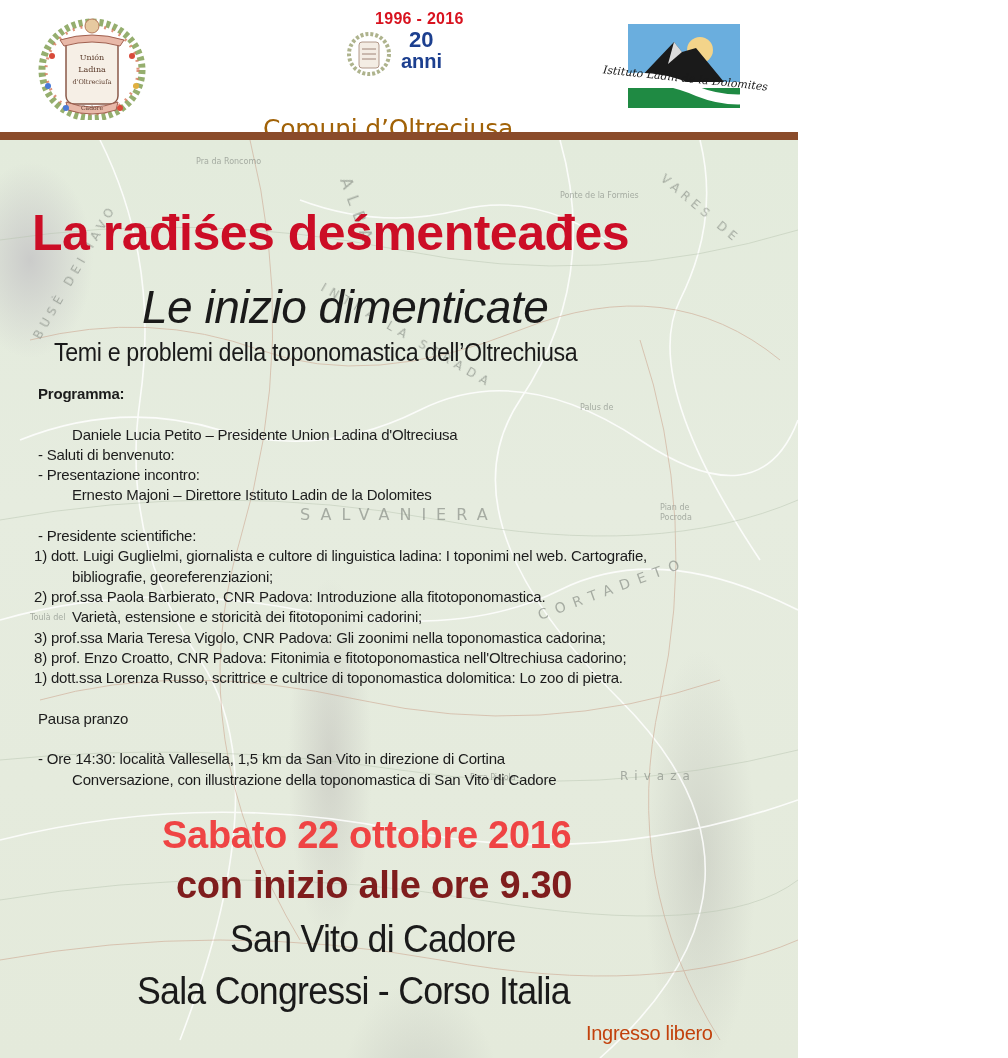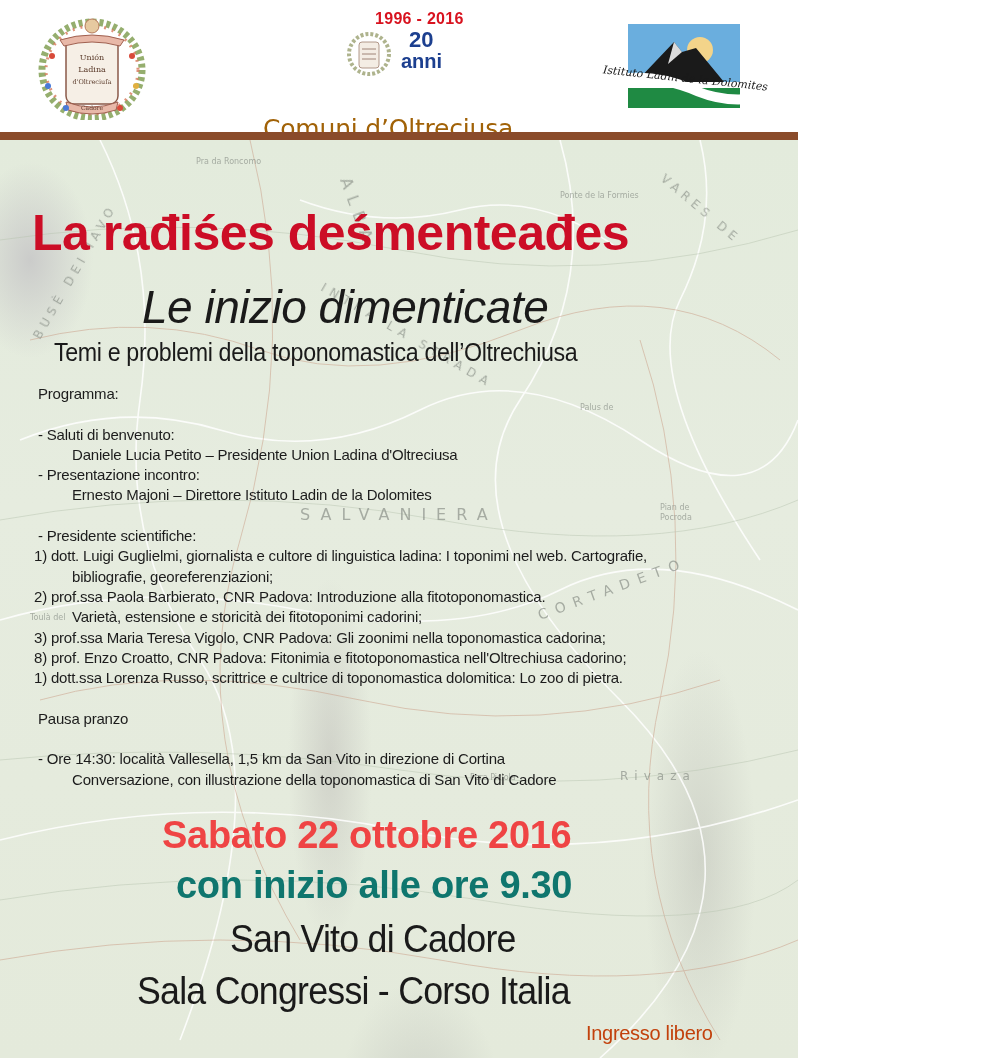--- a/index.html
+++ b/index.html
@@ -23,26 +23,26 @@
   .anniv .twenty { position:absolute; left:64px; top:19px; font:bold 22px "Liberation Sans", sans-serif; color:#1c3f8f; line-height:22px; }
   .anniv .anni { position:absolute; left:56px; top:40px; font:bold 20px "Liberation Sans", sans-serif; color:#1c3f8f; line-height:22px; }
   .comuni { position:absolute; left:263px; top:86px; font:28px "DejaVu Sans", sans-serif; font-size:25px; color:#a16207; white-space:nowrap; letter-spacing:-0.2px;margin-top:28px; }
   .logo-right { position:absolute; left:596px; top:18px; width:182px; height:92px; }
   .text { position:absolute; white-space:nowrap; }
   .title-ladin { left:32px; top:204px; font:bold 50px "Liberation Sans", sans-serif; color:#cc0d26; letter-spacing:-0.5px; }
   .title-it { left:142px; top:280px; font:italic 46px "Liberation Sans", sans-serif; color:#1a1a1a; letter-spacing:-0.5px; }
   .subtitle { left:54px; top:338px; font:25px "Liberation Sans", sans-serif; color:#1a1a1a; letter-spacing:-0.4px; transform:scaleX(0.93); transform-origin:left; }
   .prog { position:absolute; left:38px; top:384px; font:15px "Liberation Sans", sans-serif; color:#1c1c1c; line-height:20.3px; letter-spacing:-0.2px; }
   .prog .line { white-space:nowrap; height:20.3px; }
-  .prog .bold { font-weight:normal; }
+  .prog .bold { font-weight:bold; }
   .prog .indent { padding-left:34px; }
   .prog .neg { margin-left:-4px; }
   .prog .blank { height:20.3px; }
   .date1 { left:162px; top:814px; font:bold 38px "Liberation Sans", sans-serif; color:#ef4444; letter-spacing:-0.3px; }
-  .date2 { left:176px; top:864px; font:bold 38px "Liberation Sans", sans-serif; color:#0f766e; letter-spacing:-0.3px; }
+  .date2 { left:176px; top:864px; font:bold 38px "Liberation Sans", sans-serif; color:#7f1d1d; letter-spacing:-0.3px; }
   .place1 { left:230px; top:918px; font:38px "Liberation Sans", sans-serif; color:#1a1a1a; letter-spacing:-0.8px; transform:scaleX(0.94); transform-origin:left; }
   .place2 { left:137px; top:970px; font:38px "Liberation Sans", sans-serif; color:#1a1a1a; letter-spacing:-0.8px; transform:scaleX(0.94); transform-origin:left; }
   .free { left:586px; top:1022px; font:20px "Liberation Sans", sans-serif; color:#c2410c; letter-spacing:-0.3px; }
 </style>
 </head>
 <body>
 
 <div class="poster">
 
   <div class="header">
@@ -137,22 +137,22 @@
     </svg>
   </div>
 
   <div class="text title-ladin">La rađiśes deśmenteađes</div>
   <div class="text title-it">Le inizio dimenticate</div>
   <div class="text subtitle">Temi e problemi della toponomastica dell’Oltrechiusa</div>
 
   <div class="prog">
     <div class="line bold">Programma:</div>
     <div class="blank"></div>
+    <div class="line indent">Daniele Lucia Petito – Presidente Union Ladina d'Oltreciusa</div>
     <div class="line">- Saluti di benvenuto:</div>
-    <div class="line indent">Daniele Lucia Petito – Presidente Union Ladina d'Oltreciusa</div>
     <div class="line">- Presentazione incontro:</div>
     <div class="line indent">Ernesto Majoni – Direttore Istituto Ladin de la Dolomites</div>
     <div class="blank"></div>
     <div class="line">- Presidente scientifiche:</div>
     <div class="line neg">1) dott. Luigi Guglielmi, giornalista e cultore di linguistica ladina: I toponimi nel web. Cartografie,</div>
     <div class="line indent">bibliografie, georeferenziazioni;</div>
     <div class="line neg">2) prof.ssa Paola Barbierato, CNR Padova: Introduzione alla fitotoponomastica.</div>
     <div class="line indent">Varietà, estensione e storicità dei fitotoponimi cadorini;</div>
     <div class="line neg">3) prof.ssa Maria Teresa Vigolo, CNR Padova: Gli zoonimi nella toponomastica cadorina;</div>
     <div class="line neg">8) prof. Enzo Croatto, CNR Padova: Fitonimia e fitotoponomastica nell'Oltrechiusa cadorino;</div>

